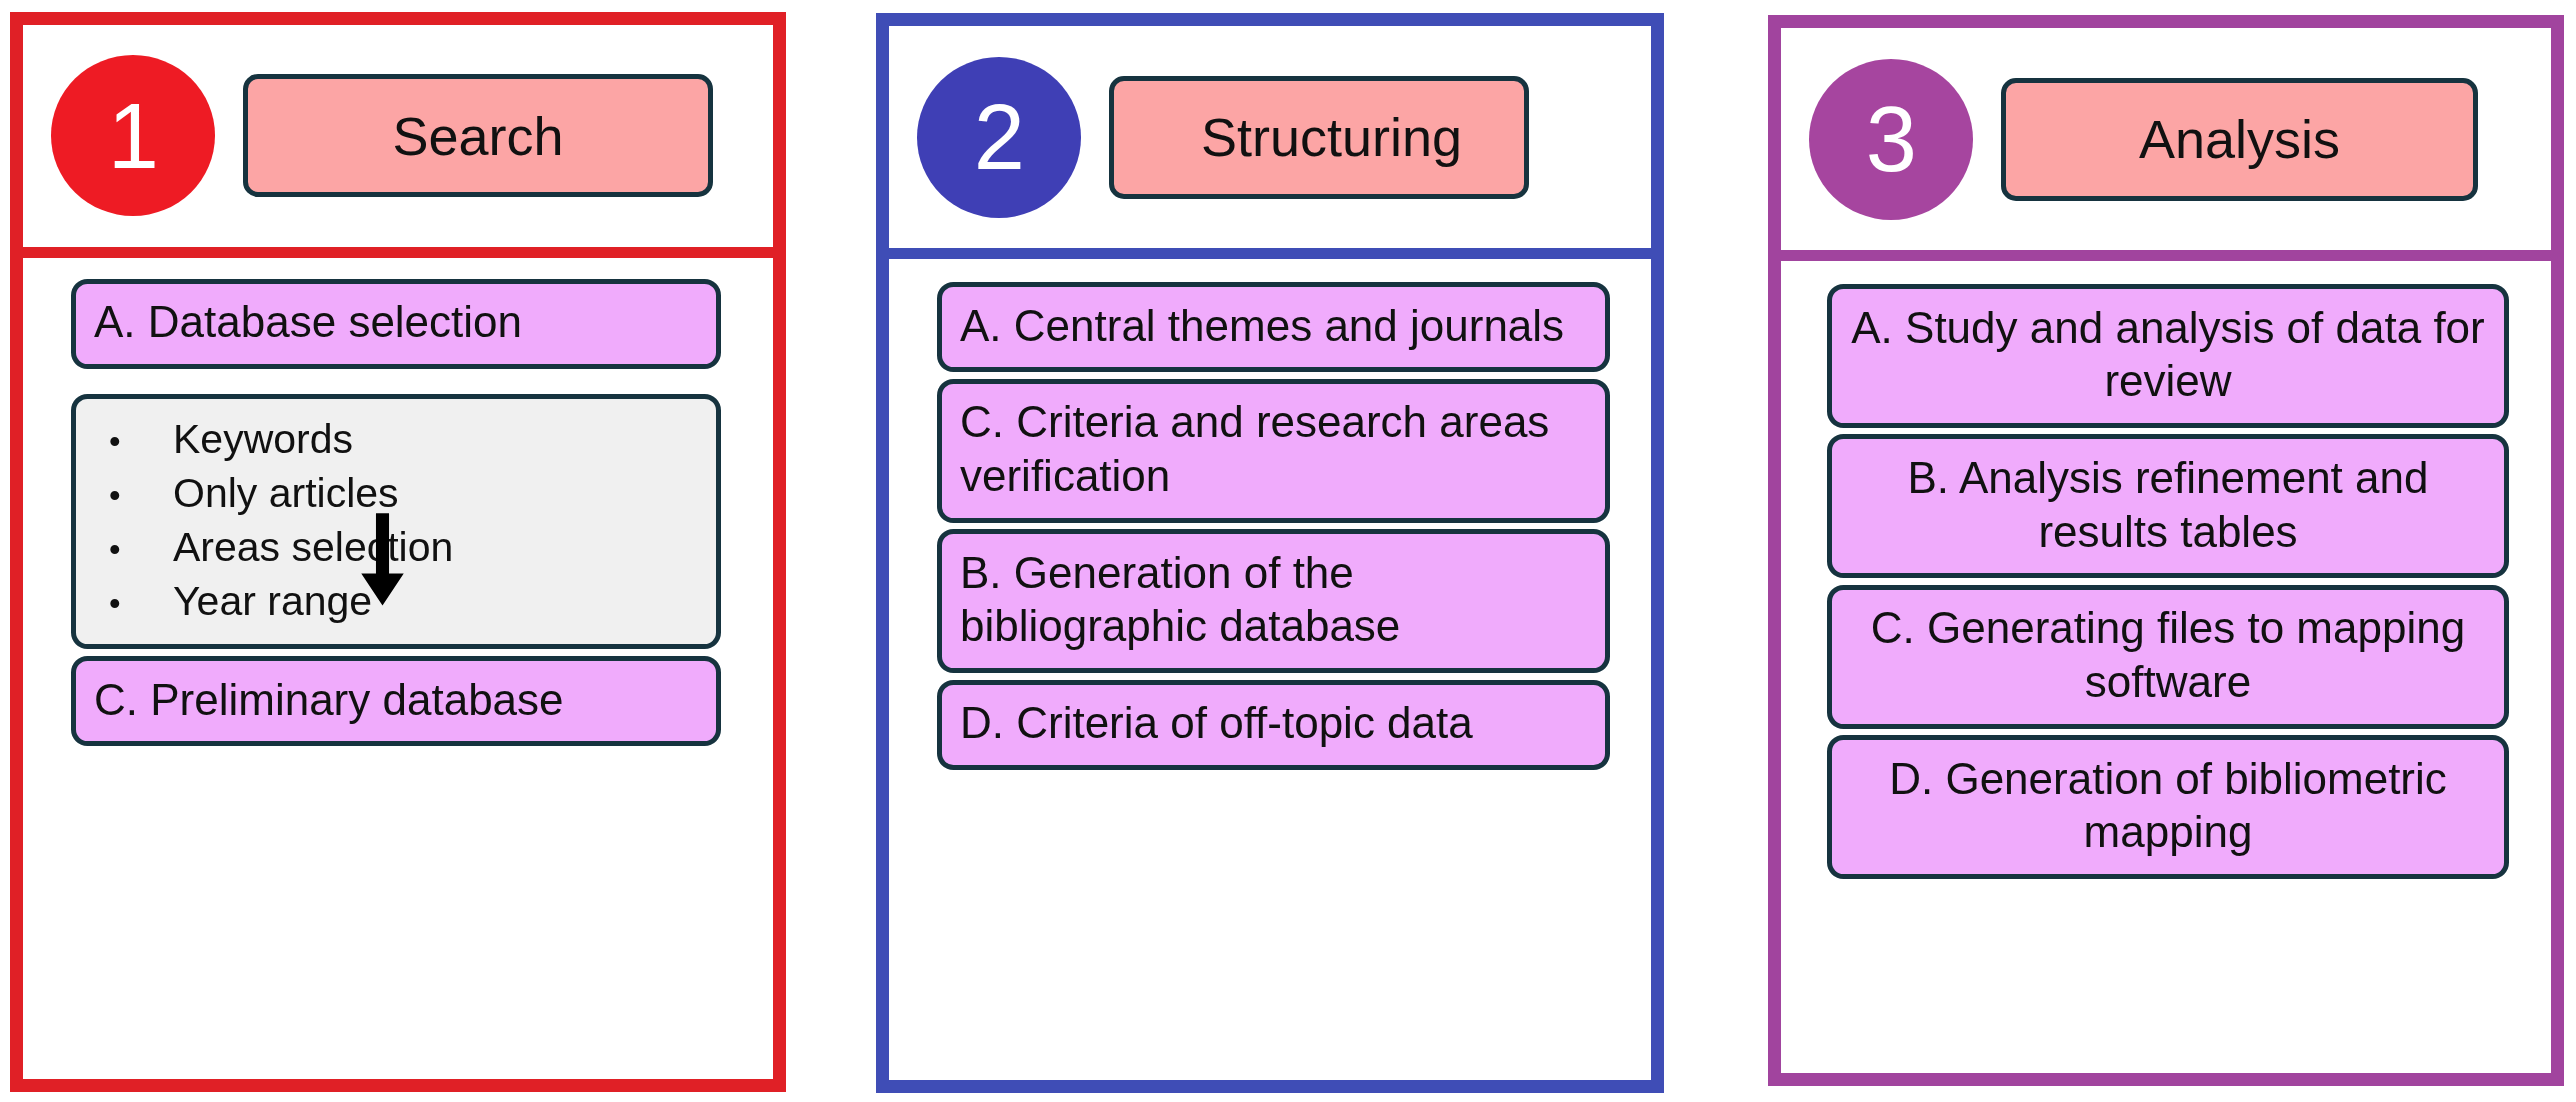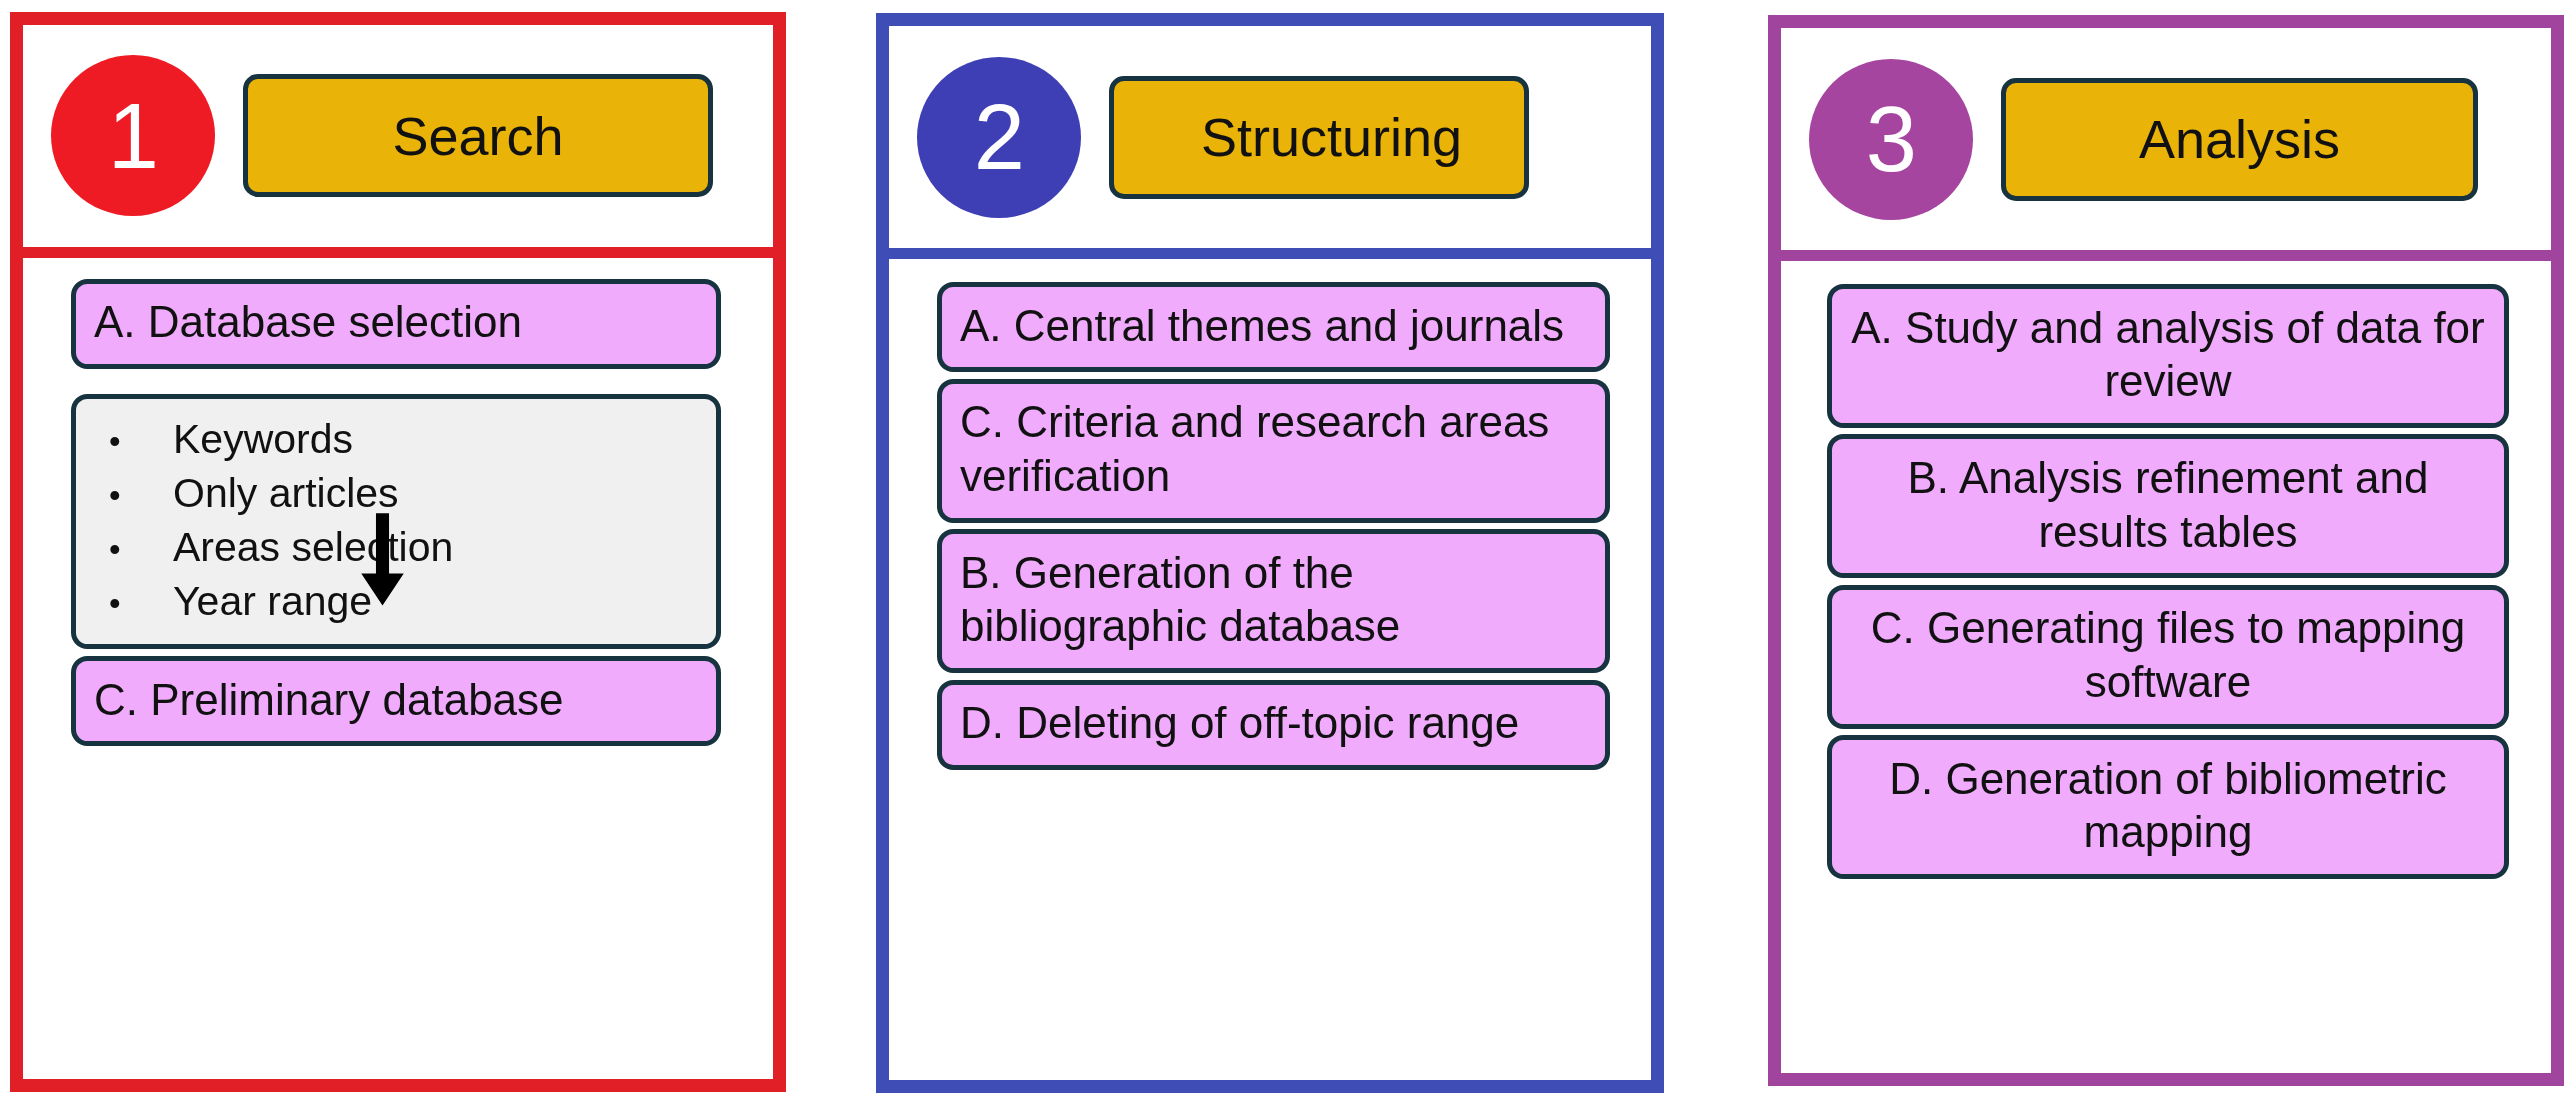--- a/index.html
+++ b/index.html
@@ -70,21 +70,21 @@
   .badge-3 { background: #A6459F; }
 
   .phase-title-box {
     box-sizing: border-box;
     margin-left: 28px;
     flex: 0 0 auto;
     width: 470px;
     height: 123px;
     border: 5px solid #16333F;
     border-radius: 15px;
-    background: #eab308;
+    background: #fca5a5;
     display: flex;
     align-items: center;
     justify-content: center;
   }
   .phase-2 .phase-title-box { width: 420px; padding-left: 25px; }
   .phase-3 .phase-title-box { width: 477px; }
 
   .phase-title-text {
     font-size: 54px;
     color: #111111;
@@ -231,21 +231,21 @@
       <div class="step-card">
         <span>A. Central themes and journals</span>
       </div>
       <div class="step-card">
         <span>C. Criteria and research areas verification</span>
       </div>
       <div class="step-card">
         <span>B. Generation of the bibliographic database</span>
       </div>
       <div class="step-card">
-        <span>D. Deleting of off-topic range</span>
+        <span>D. Criteria of off-topic data</span>
       </div>
     </div>
   </section>
 
   <section class="phase phase-3">
 
     <header class="phase-header">
       <div class="step-badge badge-3">
         <span>3</span>
       </div>

